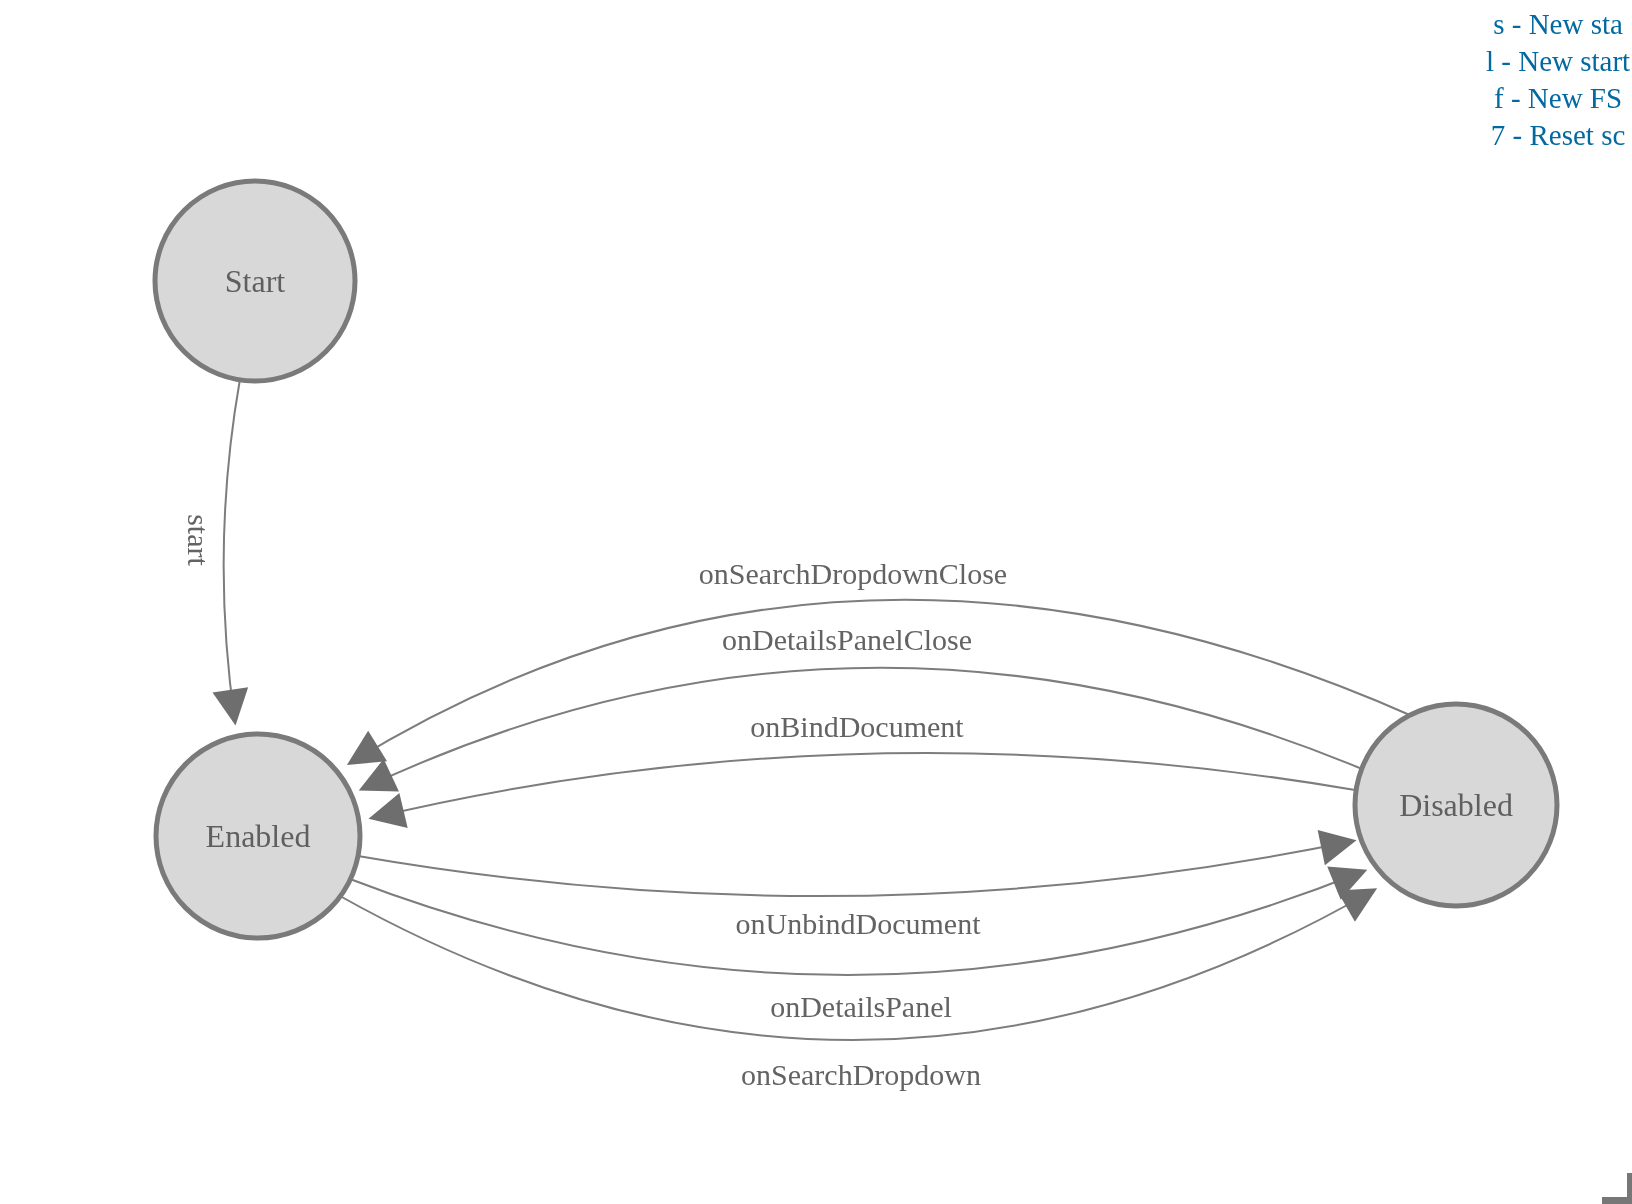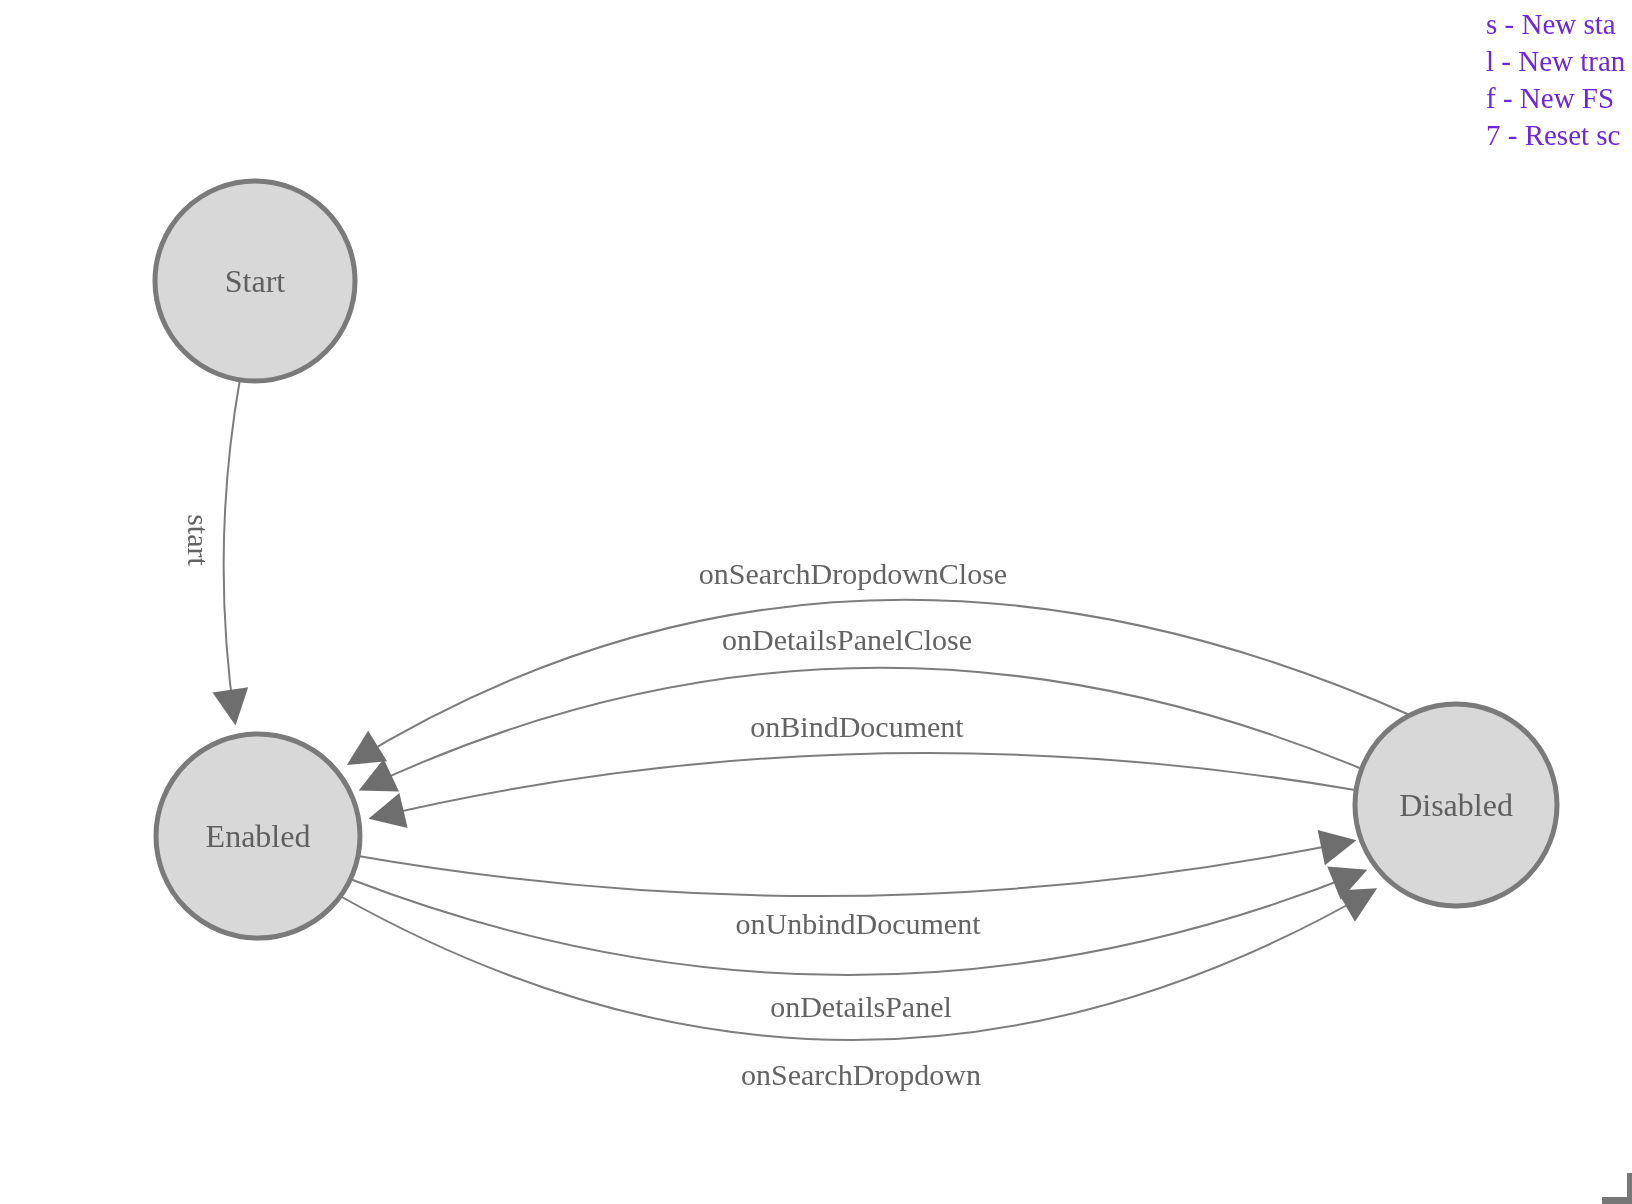--- a/index.html
+++ b/index.html
@@ -18,24 +18,25 @@
   }
   svg.fsm {
     position: absolute;
     left: 0;
     top: 0;
   }
   .legend {
     position: absolute;
     left: 1486px;
     top: 6px;
-    color: #6d28d9;
+    color: #0369a1;
     font-size: 29px;
     line-height: 37px;
     white-space: nowrap;
+    text-align: center;
   }
   .node circle {
     fill: #d8d8d8;
     stroke: #7a7a7a;
     stroke-width: 5;
   }
   .node text {
     fill: #5f5f5f;
     font-size: 32px;
     text-anchor: middle;
@@ -115,18 +116,18 @@
     <g class="node">
       <circle cx="1456" cy="805" r="101"></circle>
       <text x="1456" y="816">Disabled</text>
     </g>
 
     <path class="corner-shape" d="M 1602 1197 L 1632 1197 L 1632 1204 L 1602 1204 Z M 1627 1173 L 1632 1173 L 1632 1197 L 1627 1197 Z"></path>
   </svg>
 
   <div class="legend">
     <div>s - New sta</div>
-    <div>l - New tran</div>
+    <div>l - New start</div>
     <div>f - New FS</div>
     <div>7 - Reset sc</div>
   </div>
 
 </div>
 
 </body></html>

